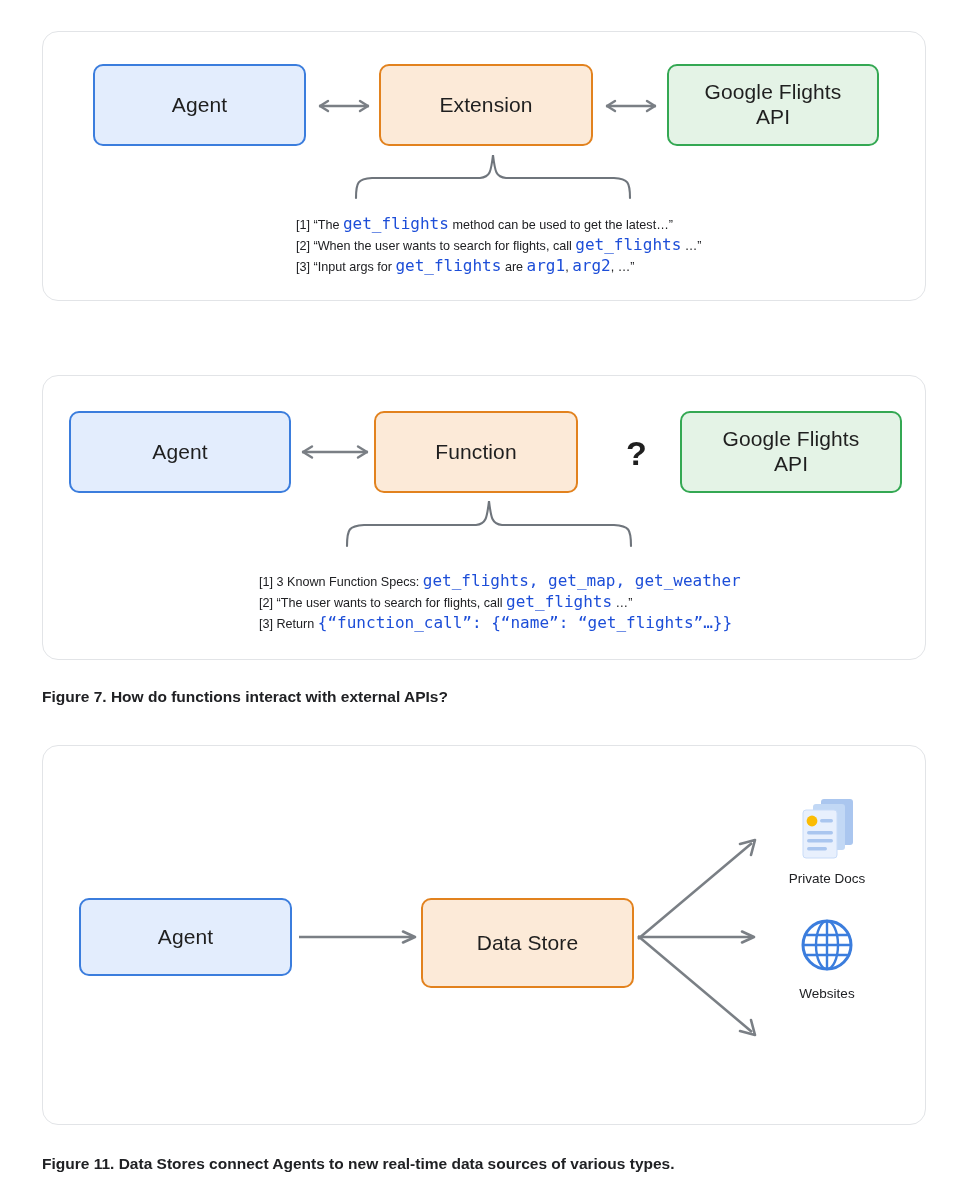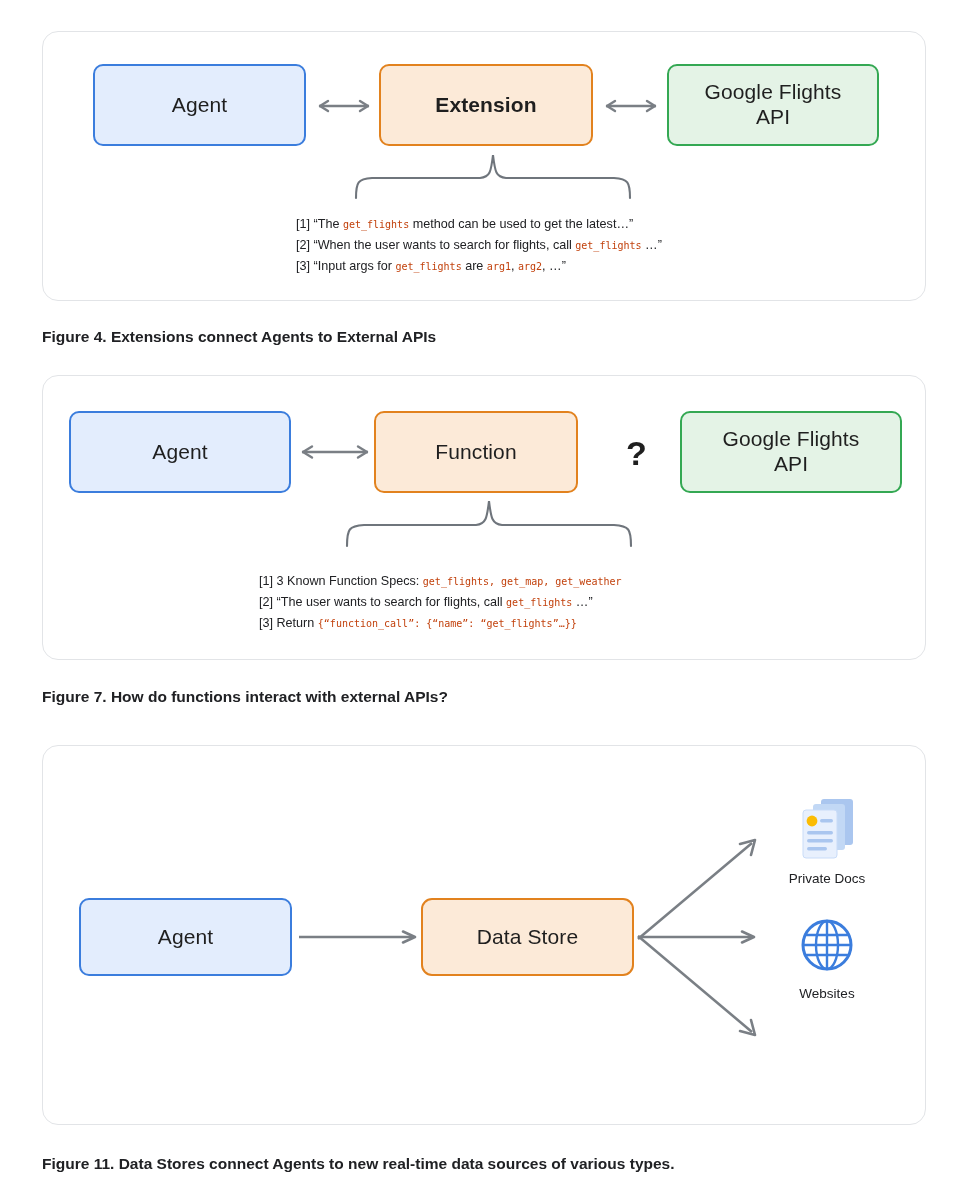--- a/index.html
+++ b/index.html
@@ -64,22 +64,22 @@
   
   .spec-block { position: absolute; }
   .spec-line {
     font-size: 12.6px;
     color: #202124;
     line-height: 20px;
     white-space: nowrap;
   }
   .spec-line .mono {
     font-family: "DejaVu Sans Mono", "Liberation Mono", monospace;
-    color: #c2410c;
-    font-size: 10px;
+    color: #1d4ed8;
+    font-size: 16px;
   }
 
   
   .caption {
     position: absolute;
     font-size: 15.5px;
     font-weight: bold;
     color: #202124;
     white-space: nowrap;
   }
@@ -102,21 +102,21 @@
 <body>
 
 <div class="page">
 
   <div class="panel" id="panel-extensions">
 
     <div class="node blue" style="left:50px; top:32px; width:213px; height:82px;">
       <span>Agent</span>
     </div>
 
-    <div class="node orange" style="left:336px; top:32px; width:214px; height:82px;font-weight:bold;">
+    <div class="node orange" style="left:336px; top:32px; width:214px; height:82px;">
       <span>Extension</span>
     </div>
 
     <div class="node green" style="left:624px; top:32px; width:212px; height:82px; flex-direction:column;">
       <span>Google Flights</span>
       <span>API</span>
     </div>
 
     <svg class="connector" style="left:268px; top:60px;" width="66" height="28" viewBox="0 0 66 28">
       <line x1="8" y1="14" x2="58" y2="14" stroke="#7a7f85" stroke-width="2.4"></line>
@@ -144,21 +144,20 @@
         <span>[2]</span>
         <span>“When the user wants to search for flights, call </span><span class="mono">get_flights</span><span> …”</span>
       </div>
       <div class="spec-line">
         <span>[3]</span>
         <span>“Input args for </span><span class="mono">get_flights</span><span> are </span><span class="mono">arg1</span><span>, </span><span class="mono">arg2</span><span>, …”</span>
       </div>
     </div>
   </div>
 
-  <div class="caption" id="cap-4">Figure 4. Extensions connect Agents to External APIs</div>
 
   <div class="panel" id="panel-functions">
 
     <div class="node blue" style="left:26px; top:35px; width:222px; height:82px;">
       <span>Agent</span>
     </div>
 
     <div class="node orange" style="left:331px; top:35px; width:204px; height:82px;">
       <span>Function</span>
     </div>
@@ -198,21 +197,21 @@
   </div>
 
   <div class="caption" id="cap-7">Figure 7. How do functions interact with external APIs?</div>
 
   <div class="panel" id="panel-datastores">
 
     <div class="node blue" style="left:36px; top:152px; width:213px; height:78px;">
       <span>Agent</span>
     </div>
 
-    <div class="node orange" style="left:378px; top:152px; width:213px; height:78px;border-radius:11px;">
+    <div class="node orange" style="left:378px; top:152px; width:213px; height:90px;">
       <span>Data Store</span>
     </div>
 
     <svg class="connector" style="left:252px; top:177px;" width="128" height="28" viewBox="0 0 128 28">
       <line x1="4" y1="14" x2="118" y2="14" stroke="#7a7f85" stroke-width="2.6"></line>
       <path d="M120,14 L108,8.5 M120,14 L108,19.5" stroke="#7a7f85" stroke-width="2.6" fill="none" stroke-linecap="round"></path>
     </svg>
 
     <svg class="connector" style="left:591px; top:85px;" width="130" height="112" viewBox="0 0 130 112">
       <line x1="4" y1="108" x2="118" y2="12" stroke="#7a7f85" stroke-width="2.6"></line>

